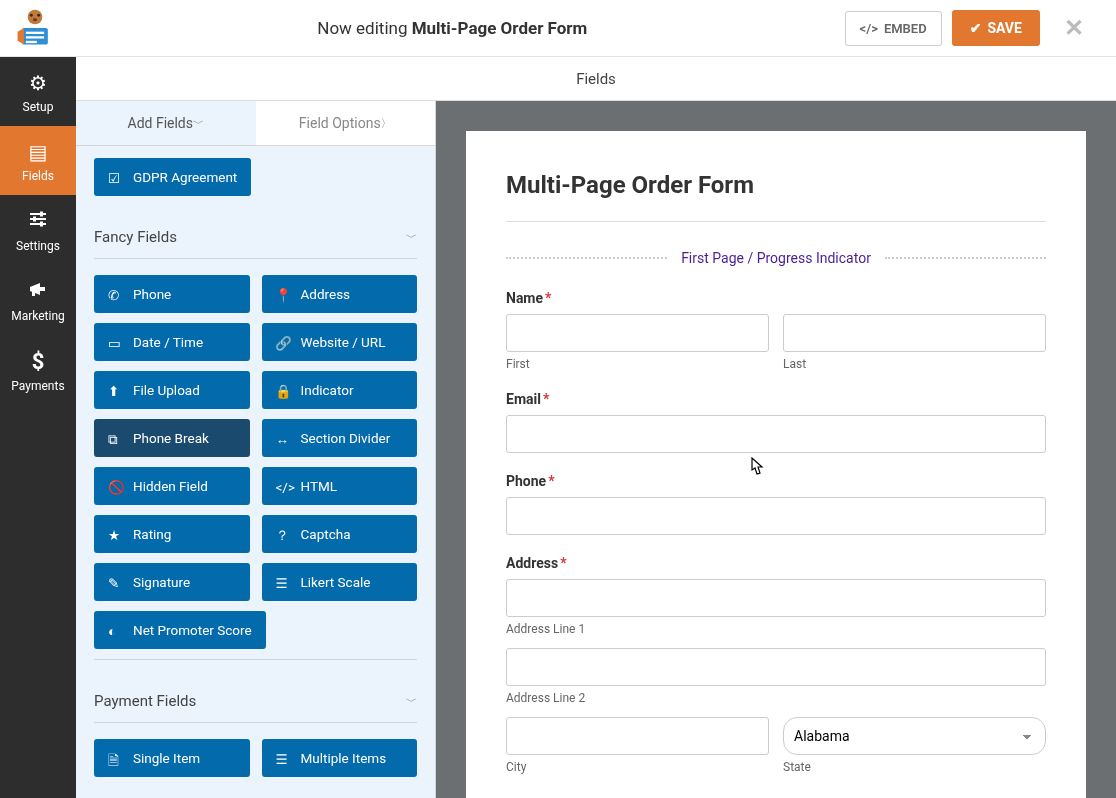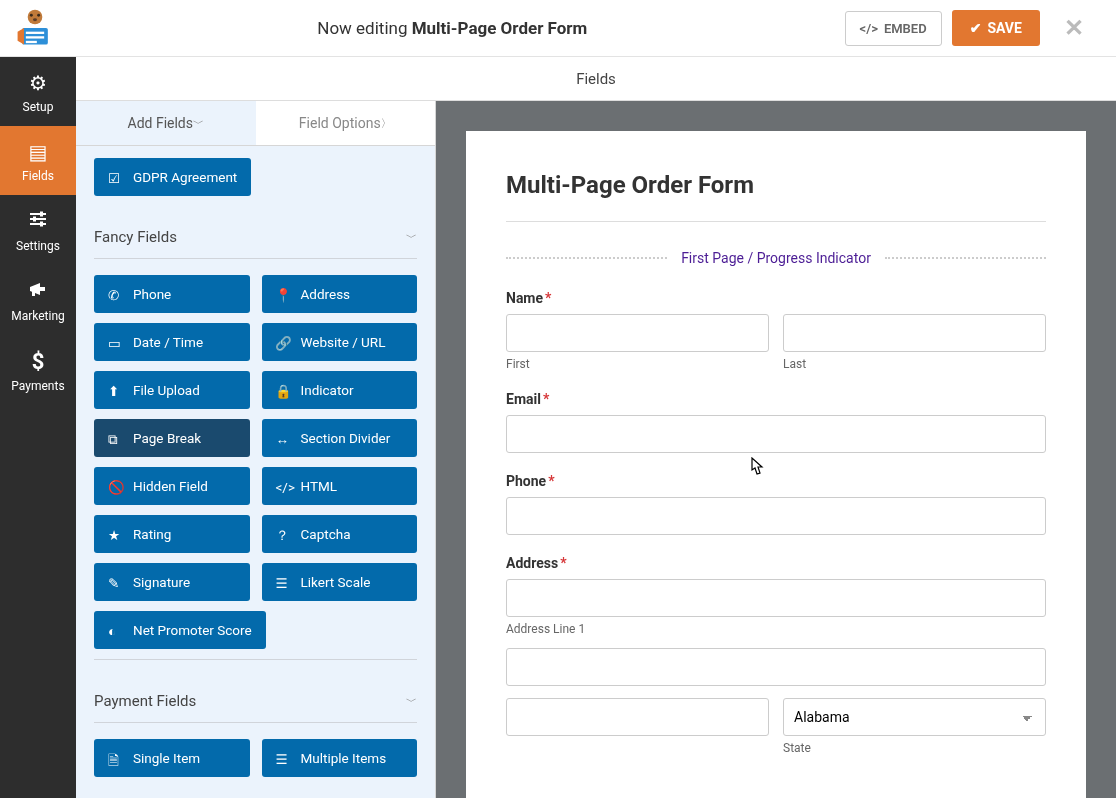--- a/index.html
+++ b/index.html
@@ -54,21 +54,21 @@
 .canvas-wrap::-webkit-scrollbar-thumb{background:#c2c2c2;border-radius:6px;border:3px solid #6b6f72}
 .canvas { background:#fff; padding:40px 40px 20px 40px; min-height:900px; }
 .form-title { font-size:24px; font-weight:700; color:#333; padding-bottom:22px; border-bottom:1px solid #ddd; margin-bottom:28px; }
 .divider-row { display:flex; align-items:center; gap:14px; margin:0 0 24px; font-size:14px; color:#4c1d95; }
 .divider-row .dot { flex:1; border-top:2px dotted #ccc; }
 
 .flabel { font-size:14px; font-weight:700; color:#333; margin-bottom:8px; }
 .req { color:#d63638; margin-left:2px; }
 .ffield { margin-bottom:20px; }
 .input, .select { width:100%; height:38px; border:1px solid #ccc; border-radius:3px; background:#fff; font-size:14px; padding:0 10px; }
-.select { appearance:none; background-image:linear-gradient(45deg,transparent 50%,#888 50%),linear-gradient(135deg,#888 50%,transparent 50%); background-position:calc(100% - 18px) 17px,calc(100% - 13px) 17px; background-size:5px 5px; background-repeat:no-repeat; }
+.select { appearance:none; background-image:linear-gradient(45deg,transparent 50%,#888 50%),linear-gradient(135deg,#888 50%,transparent 50%); background-position:calc(100% - 18px) 17px,calc(100% - 13px) 17px; background-size:5px 5px; background-repeat:no-repeat;border-radius:14px; }
 .sublabel { font-size:12px; color:#666; margin-top:5px; }
 .row2 { display:flex; gap:14px; }
 .row2 > div { flex:1; }
 
 .ico { width:15px; height:15px; display:inline-block; }
 .chev { font-size:11px; color:#888; }
 
 .cursor { position:absolute; left:310px; top:356px; pointer-events:none; }
 </style>
 </head>
@@ -195,21 +195,21 @@
                   <span>File Upload</span>
                 </div>
               <div class="pill">
                   <span class="ico">🔒</span>
                   <span>Indicator</span>
                 </div>
             </div>
             <div class="pill-row">
               <div class="pill hover">
                   <span class="ico">⧉</span>
-                  <span>Page Break</span>
+                  <span>Phone Break</span>
                 </div>
               <div class="pill">
                   <span class="ico">↔</span>
                   <span>Section Divider</span>
                 </div>
             </div>
             <div class="pill-row">
               <div class="pill">
                   <span class="ico">🚫</span>
                   <span>Hidden Field</span>
@@ -292,24 +292,26 @@
             <div class="flabel"><span>Phone</span><span class="req">*</span></div>
             <input class="input" style="">
           </div>
 
           <div class="ffield">
             <div class="flabel"><span>Address</span><span class="req">*</span></div>
             <input class="input" style="">
             <div class="sublabel">Address Line 1</div>
             <div style="height:12px"></div>
             <input class="input" style="">
+            <div class="sublabel">Address Line 2</div>
             <div style="height:12px"></div>
             <div class="row2">
               <div>
                 <input class="input" style="">
+                <div class="sublabel">City</div>
               </div>
               <div>
                 <select class="select">
                   <option>Alabama</option>
                 </select>
                 <div class="sublabel">State</div>
               </div>
             </div>
           </div>
 

